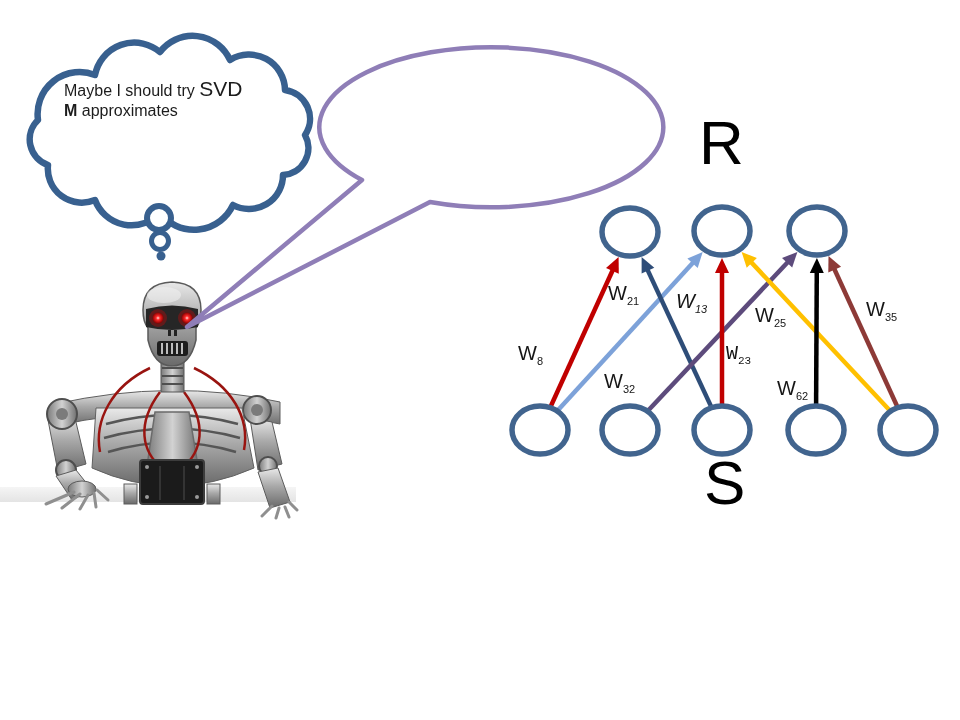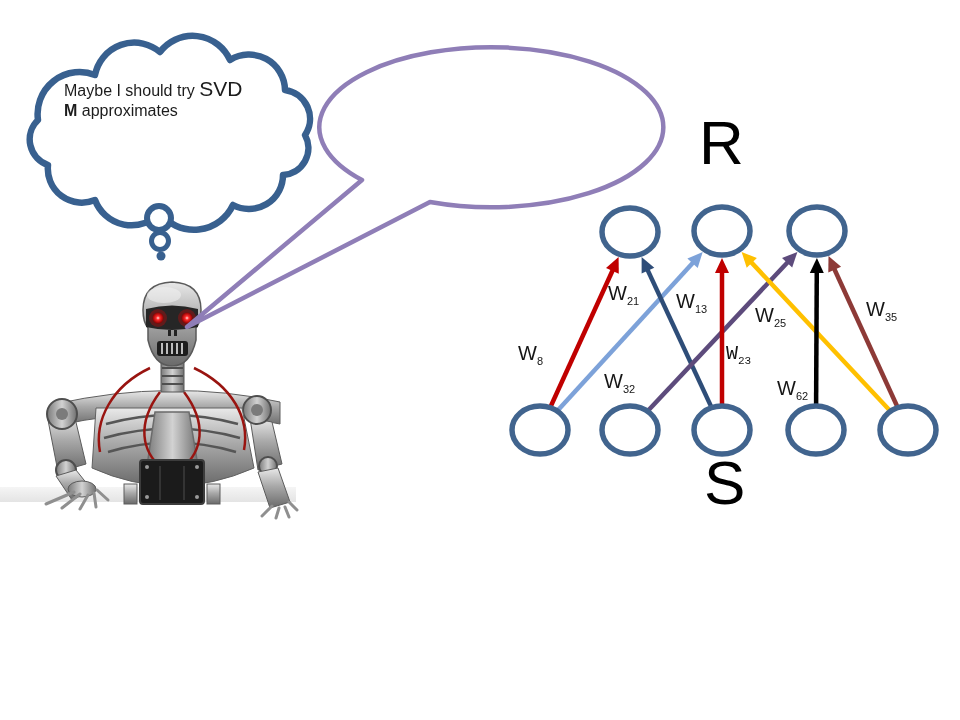--- a/index.html
+++ b/index.html
@@ -183,20 +183,20 @@
     <div><span>Maybe I should try </span><span class="svd">SVD</span></div>
     <div><b>M</b><span> approximates</span></div>
   </div>
 
 
   <div id="r-label" class="txt matrix-label">R</div>
   <div id="s-label" class="txt matrix-label">S</div>
 
   <div class="wlabel" style="left:518px; top:343px;"><span>W</span><sub>8</sub></div>
   <div class="wlabel" style="left:608px; top:283px;"><span>W</span><sub>21</sub></div>
-  <div class="wlabel" style="left:676px; top:291px;"><span>W</span><sub>13</sub></div>
+  <div class="wlabel" style="left:676px; top:291px;font-style:italic;"><span>W</span><sub>13</sub></div>
   <div class="wlabel" style="left:604px; top:371px;"><span>W</span><sub>32</sub></div>
   <div class="wlabel" style="left:726px; top:344px;font-family:Liberation Mono, monospace;"><span>W</span><sub>23</sub></div>
   <div class="wlabel" style="left:755px; top:305px;"><span>W</span><sub>25</sub></div>
   <div class="wlabel" style="left:777px; top:378px;"><span>W</span><sub>62</sub></div>
   <div class="wlabel" style="left:866px; top:299px;"><span>W</span><sub>35</sub></div>
 
 </div>
 
 </body></html>

